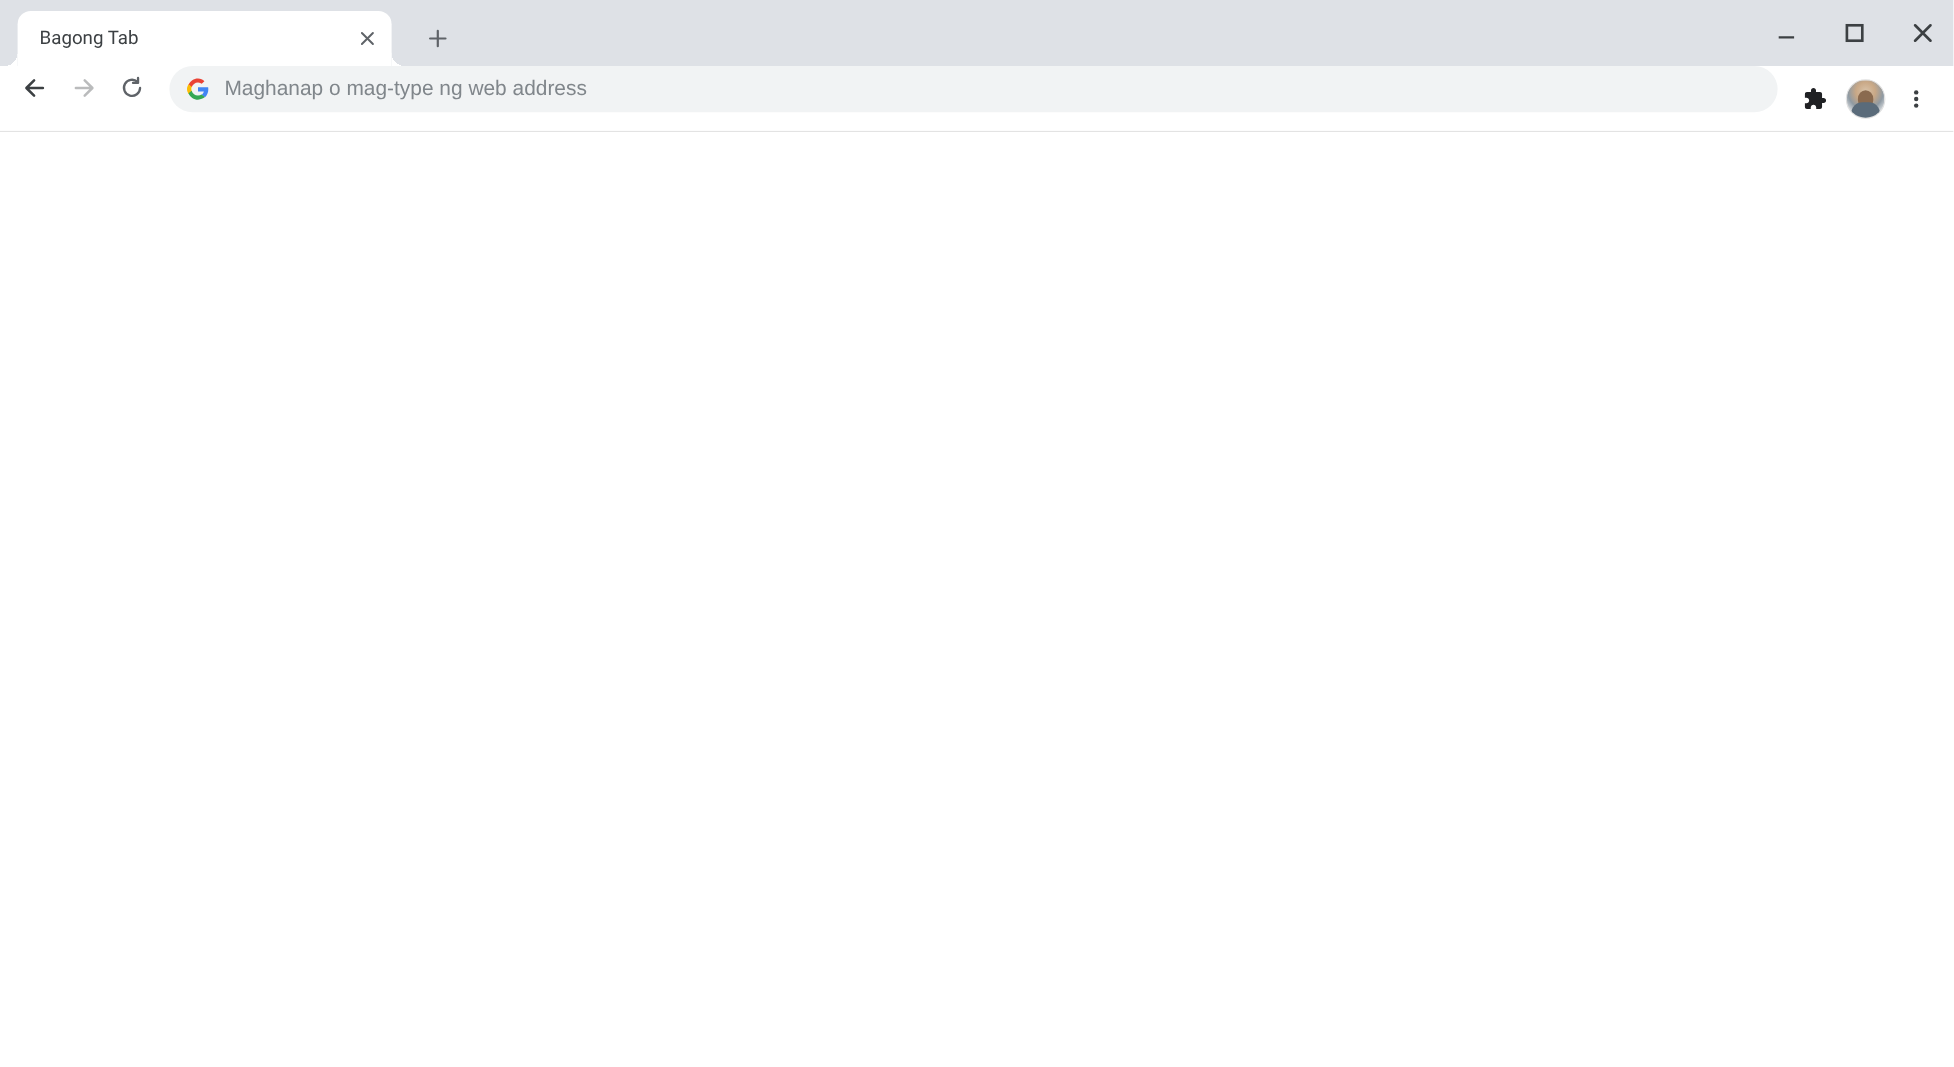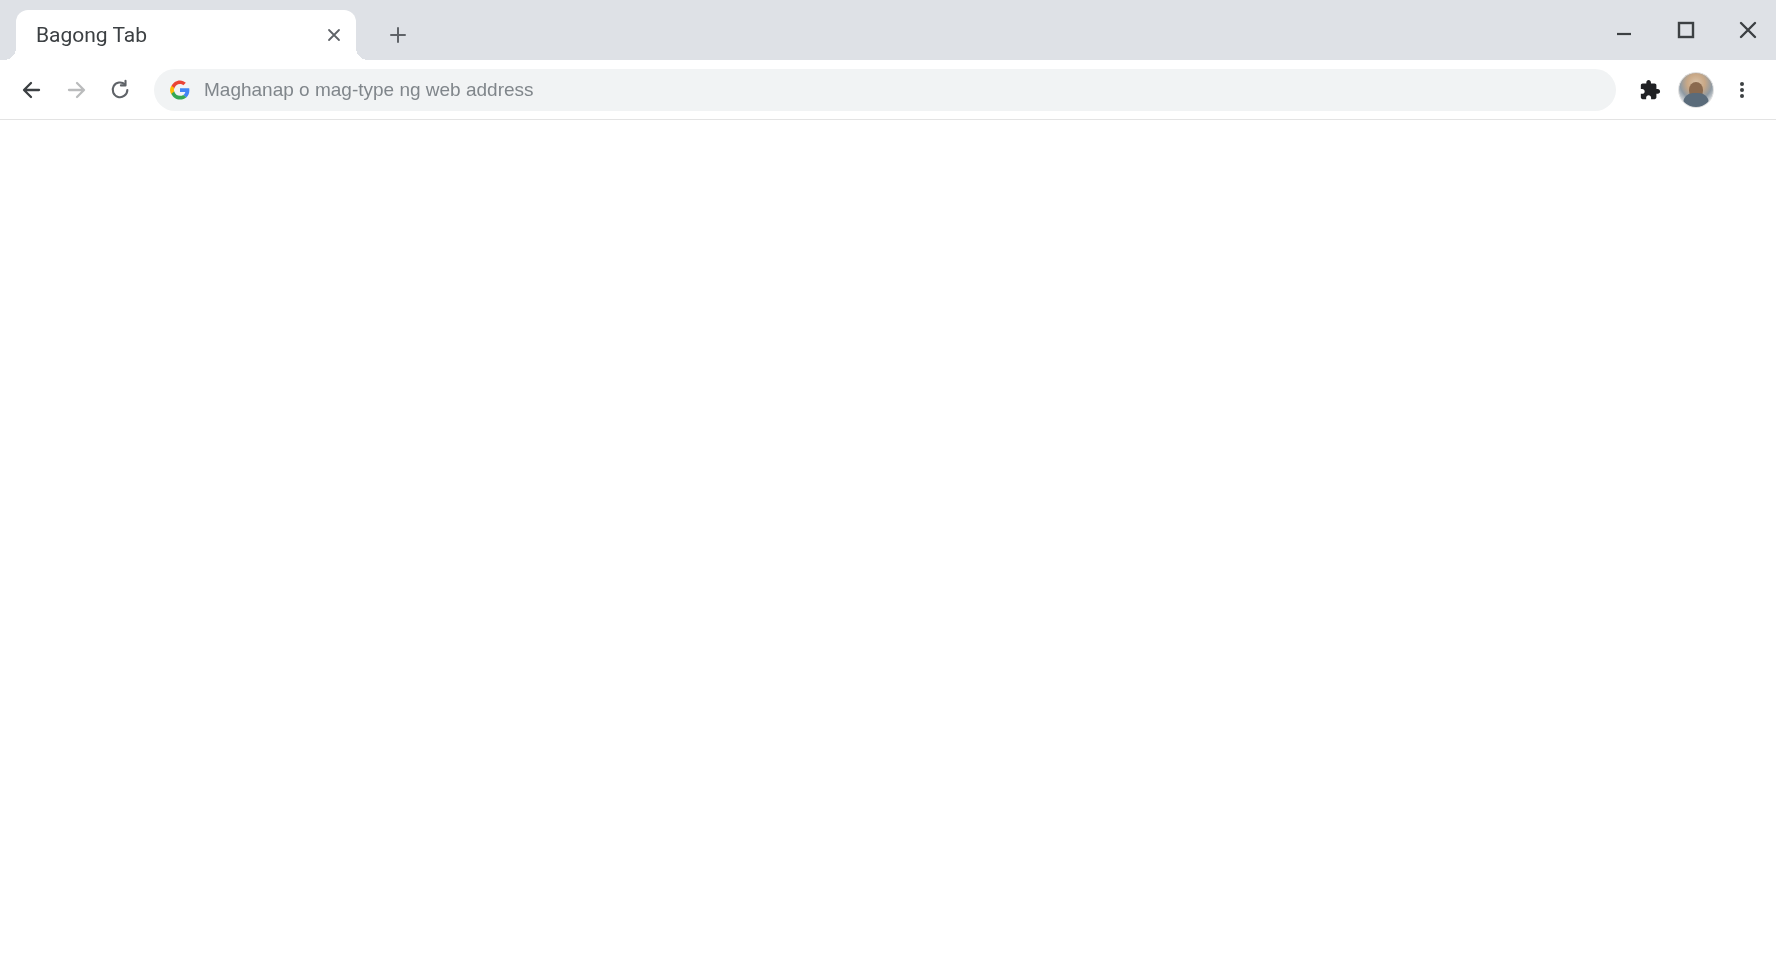--- a/index.html
+++ b/index.html
@@ -48,21 +48,21 @@
   .tab::after {
     content: "";
     position: absolute;
     right: -12px;
     bottom: 0;
     width: 12px;
     height: 12px;
     background: radial-gradient(circle at 12px 0, transparent 12px, #ffffff 12px);
   }
   .tab-title {
-    font-size: 21px;
+    font-size: 17px;
     color: #3c4043;
     text-align: center;
   }
   .tab-close {
     width: 24px;
     height: 24px;
     display: flex;
     align-items: center;
     justify-content: center;
     cursor: pointer;
@@ -93,21 +93,20 @@
     height: 36px;
     display: flex;
     align-items: center;
     justify-content: center;
     cursor: pointer;
   }
   .toolbar {
     background: #ffffff;
     height: 60px;
     display: flex;
-    align-items: center;
     padding: 0 12px;
     border-bottom: 1px solid #e3e3e3;
     gap: 4px;
   }
   .nav-btn {
     width: 40px;
     height: 40px;
     display: flex;
     align-items: center;
     justify-content: center;

